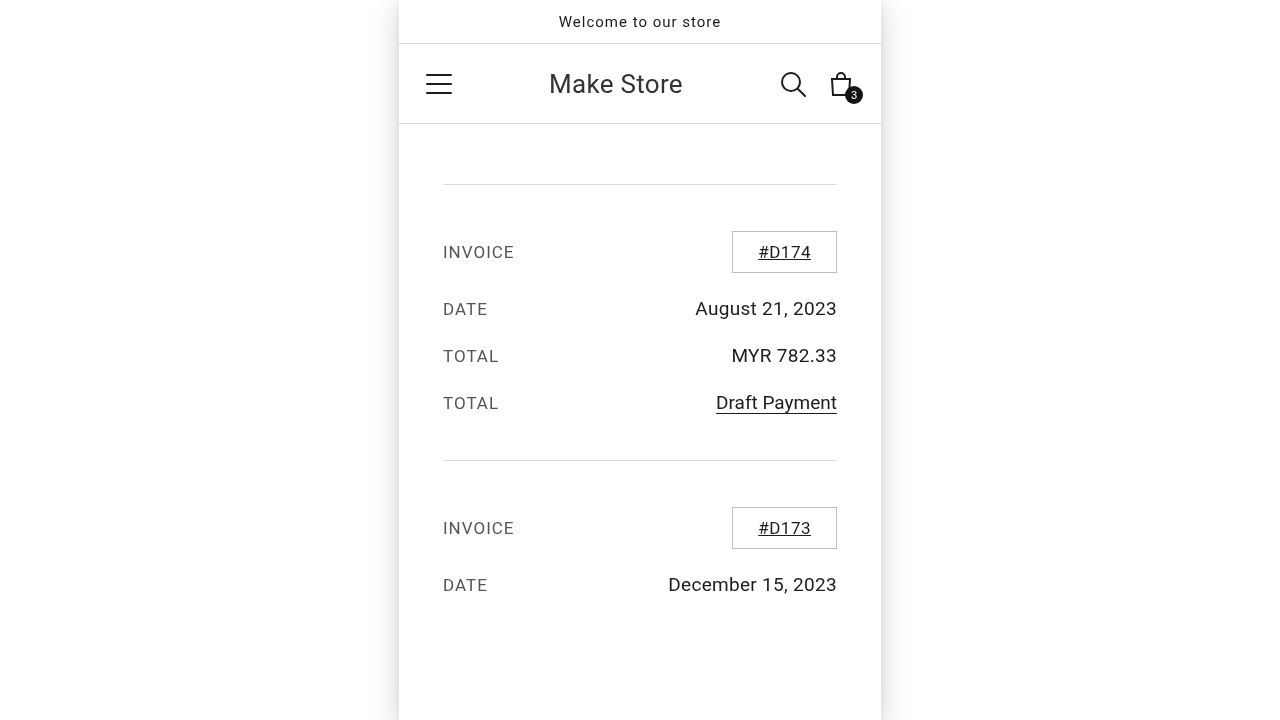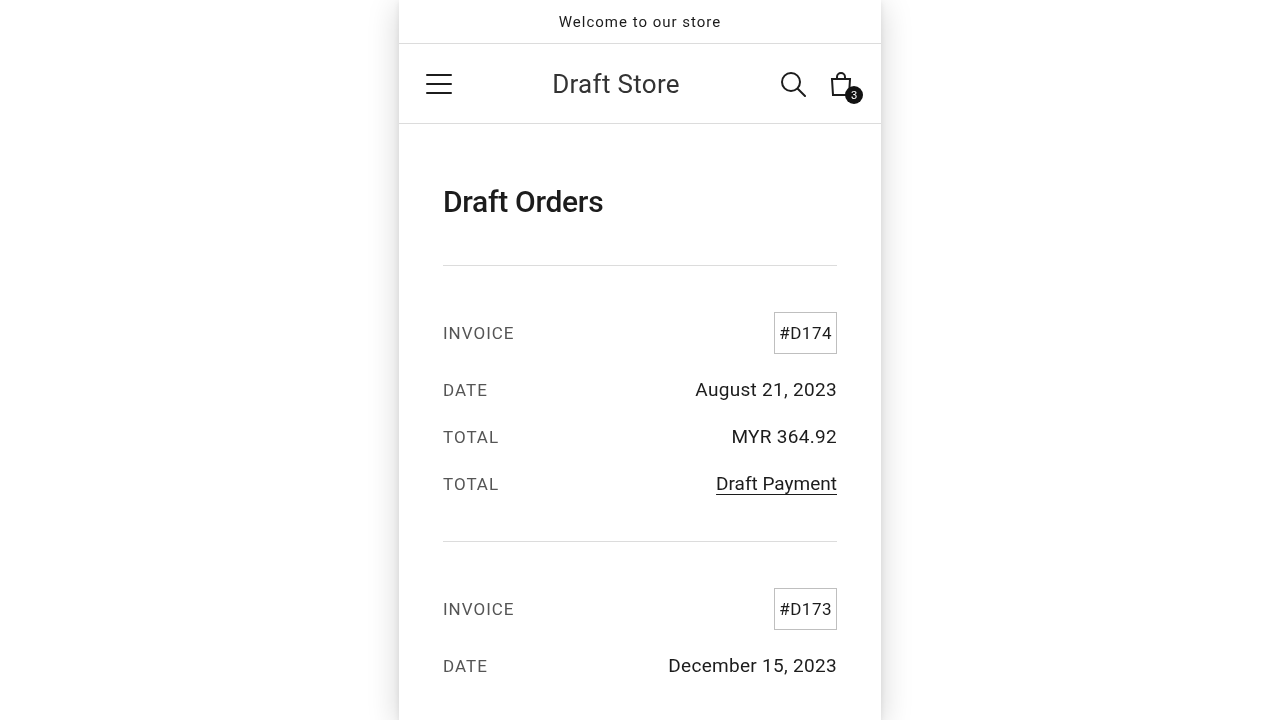--- a/index.html
+++ b/index.html
@@ -99,24 +99,25 @@
     color:var(--muted);
     text-transform:uppercase;
   }
   .row-value{
     font-size:19px;
     color:var(--text);
     letter-spacing:0.3px;
   }
   .invoice-chip{
     border:1px solid #bfbfbf;
-    padding:10px 4px;
+    padding:10px 25px;
     font-size:17px;
     color:var(--text);
     letter-spacing:0.5px;
+    text-decoration:underline;
   }
   .link{
     font-size:19px;
     text-decoration:underline;
     text-underline-offset:4px;
     cursor:pointer;
     color:var(--text);
   }
 
   svg{display:block;}
@@ -134,21 +135,21 @@
     <button class="menu-btn">
       <span>
         <svg width="26" height="20" viewBox="0 0 26 20" fill="none" stroke="#1c1c1c" stroke-width="2" stroke-linecap="round">
           <line x1="1" y1="1" x2="25" y2="1"></line>
           <line x1="1" y1="10" x2="25" y2="10"></line>
           <line x1="1" y1="19" x2="25" y2="19"></line>
         </svg>
       </span>
     </button>
 
-    <div class="store-title">Draft Store</div>
+    <div class="store-title">Make Store</div>
 
     <div class="right-icons">
       <button class="search-btn">
         <span>
           <svg width="26" height="26" viewBox="0 0 26 26" fill="none" stroke="#1c1c1c" stroke-width="2" stroke-linecap="round">
             <circle cx="11" cy="11" r="9"></circle>
             <line x1="18" y1="18" x2="25" y2="25"></line>
           </svg>
         </span>
       </button>
@@ -158,34 +159,33 @@
             <path d="M3 8 H21 L20 24 H4 Z"></path>
             <path d="M8 8 V6 a4 4 0 0 1 8 0 V8"></path>
           </svg>
         </span>
         <span class="cart-badge">3</span>
       </button>
     </div>
   </div>
 
   <div class="content">
-    <h1 class="page-title">Draft Orders</h1>
 
     <div class="order-card">
       <div class="row">
         <span class="row-label">INVOICE</span>
         <span class="invoice-chip">#D174</span>
       </div>
       <div class="row">
         <span class="row-label">DATE</span>
         <span class="row-value">August 21, 2023</span>
       </div>
       <div class="row">
         <span class="row-label">TOTAL</span>
-        <span class="row-value">MYR 364.92</span>
+        <span class="row-value">MYR 782.33</span>
       </div>
       <div class="row">
         <span class="row-label">TOTAL</span>
         <span class="link">Draft Payment</span>
       </div>
     </div>
 
     <div class="order-card">
       <div class="row">
         <span class="row-label">INVOICE</span>

